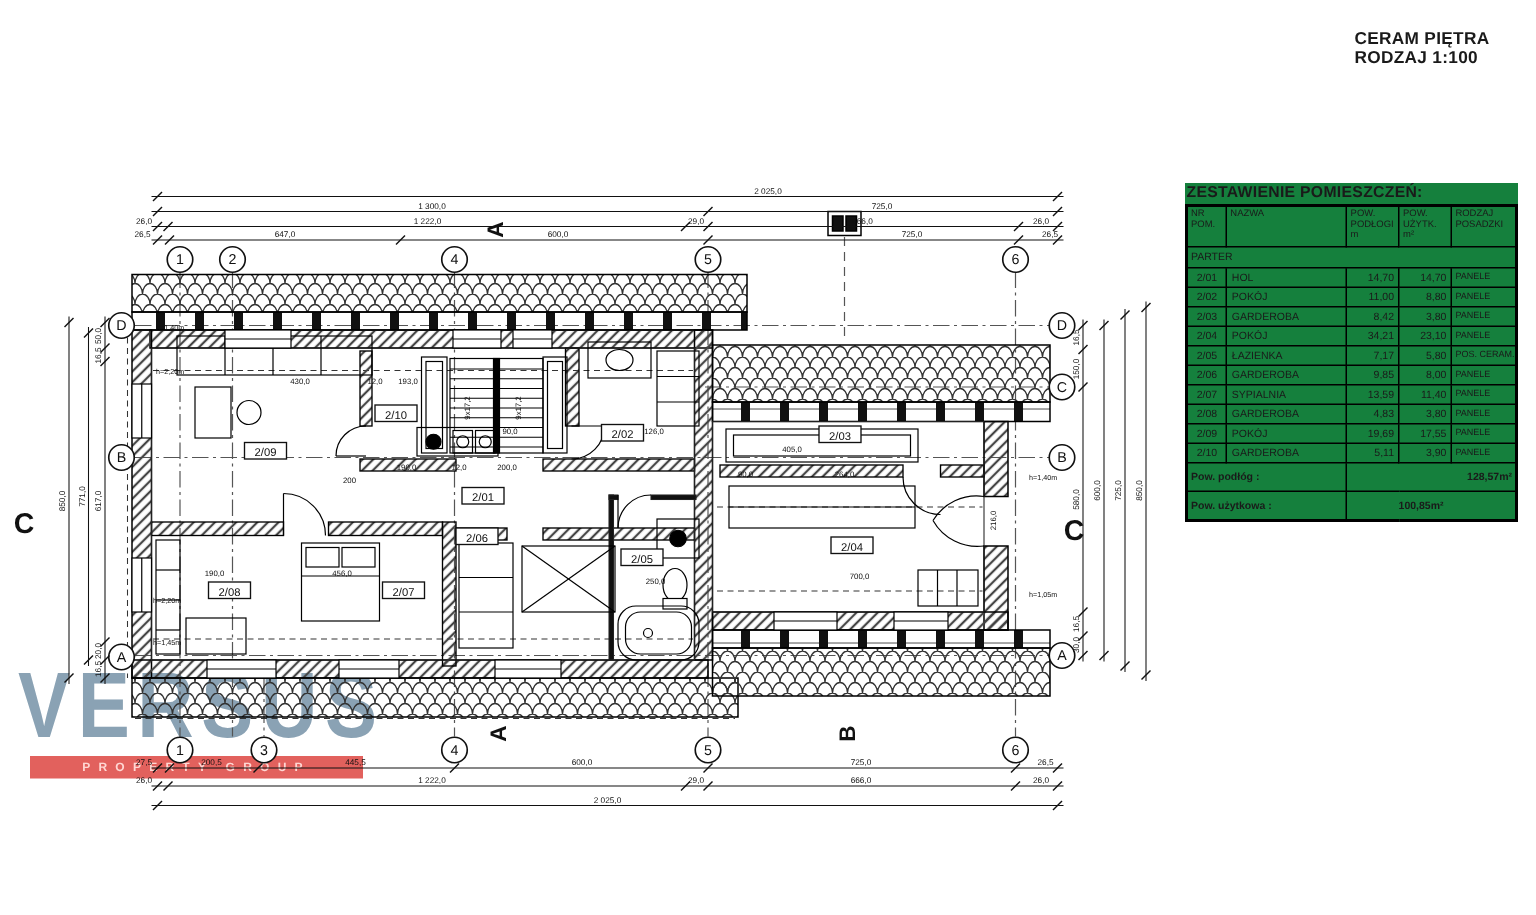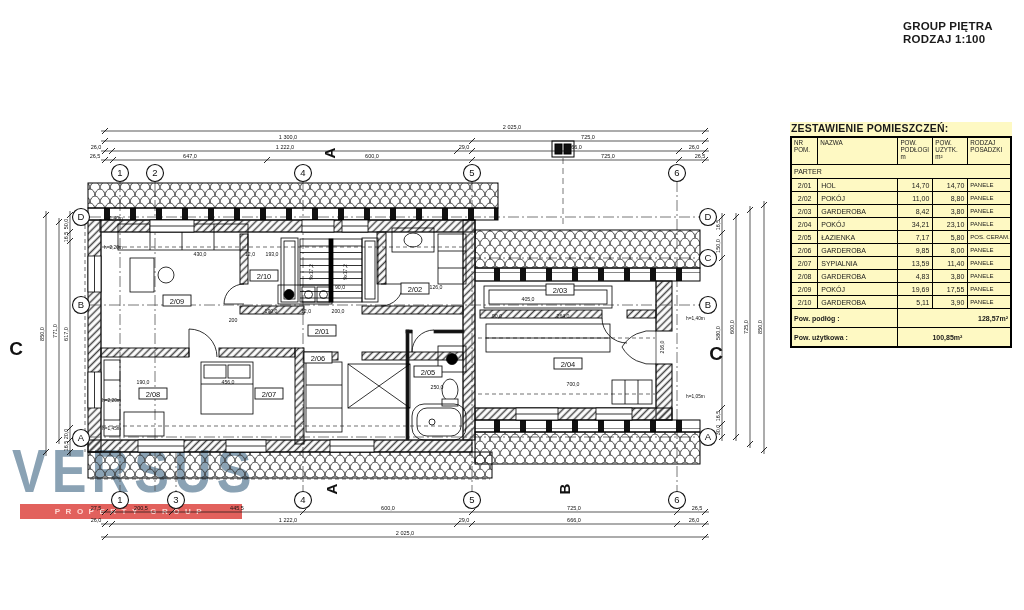--- a/index.html
+++ b/index.html
@@ -9,21 +9,21 @@
   .logo{position:absolute;left:12px;top:440px;z-index:2;}
   .logo-name{font-size:62px;line-height:62px;font-weight:bold;letter-spacing:6px;
              color:#8aa2b4;transform:scaleX(.84);transform-origin:left top;white-space:nowrap;}
   .logo-bar{position:relative;left:8px;margin-top:2px;width:222px;height:15px;background:#e2615d;
             color:#ffd7d3;font-size:8px;font-weight:bold;letter-spacing:5.5px;
             text-align:center;line-height:15px;white-space:nowrap;}
   #plan-svg{position:absolute;left:0;top:0;z-index:3;}
   #plan-svg text{font-family:"Liberation Sans",sans-serif;fill:#111;}
   .title-block{position:absolute;left:903px;top:20px;z-index:4;font-weight:bold;
                font-size:11.5px;line-height:13px;letter-spacing:.2px;}
-  .rt{position:absolute;left:790px;top:122px;width:222px;z-index:4;background:#fef9c3;}
+  .rt{position:absolute;left:790px;top:122px;width:222px;z-index:4;background:#15803d;}
   .rt-head{font-size:10.5px;font-weight:bold;letter-spacing:.2px;margin:0 0 2px 1px;white-space:nowrap;}
   .rt table{border-collapse:collapse;width:100%;table-layout:fixed;border:2px solid #000;}
   .rt th,.rt td{border:1px solid #000;font-size:7px;padding:1px 2px;overflow:hidden;white-space:nowrap;}
   .rt th{font-weight:normal;text-align:left;vertical-align:top;font-size:6.3px;height:24px;white-space:normal;line-height:1.15;}
   .rt tbody tr{height:13px;}
   .rt td.c0{text-align:center;}
   .rt td.c1{text-align:left;padding-left:3px;}
   .rt td.c2,.rt td.c3{text-align:right;padding-right:3px;}
   .rt td.c4{font-size:6px;}
   .rt td.sec{text-align:left;font-size:7px;height:11px;}
@@ -417,21 +417,21 @@
       <text x="664" y="347" font-size="5.2" text-anchor="middle" transform="rotate(-90 664 347)">216,0</text>
       <text x="104" y="220" font-size="4.8" text-anchor="start">h=1,40m</text>
       <text x="104" y="249" font-size="4.8" text-anchor="start">h=2,20m</text>
       <text x="102" y="402" font-size="4.8" text-anchor="start">h=2,20m</text>
       <text x="102" y="430" font-size="4.8" text-anchor="start">h=1,45m</text>
       <text x="686" y="320" font-size="4.8" text-anchor="start">h=1,40m</text>
       <text x="686" y="398" font-size="4.8" text-anchor="start">h=1,05m</text>
     </svg>
 
   <div class="title-block">
-    <div>GROUP PIĘTRA</div>
+    <div>CERAM PIĘTRA</div>
     <div>RODZAJ 1:100</div>
   </div>
 
   <div class="rt">
     <div class="rt-head">ZESTAWIENIE POMIESZCZEŃ:</div>
     <table>
       <colgroup>
           <col style="width:26px">
           <col style="width:78px">
           <col style="width:34px">

